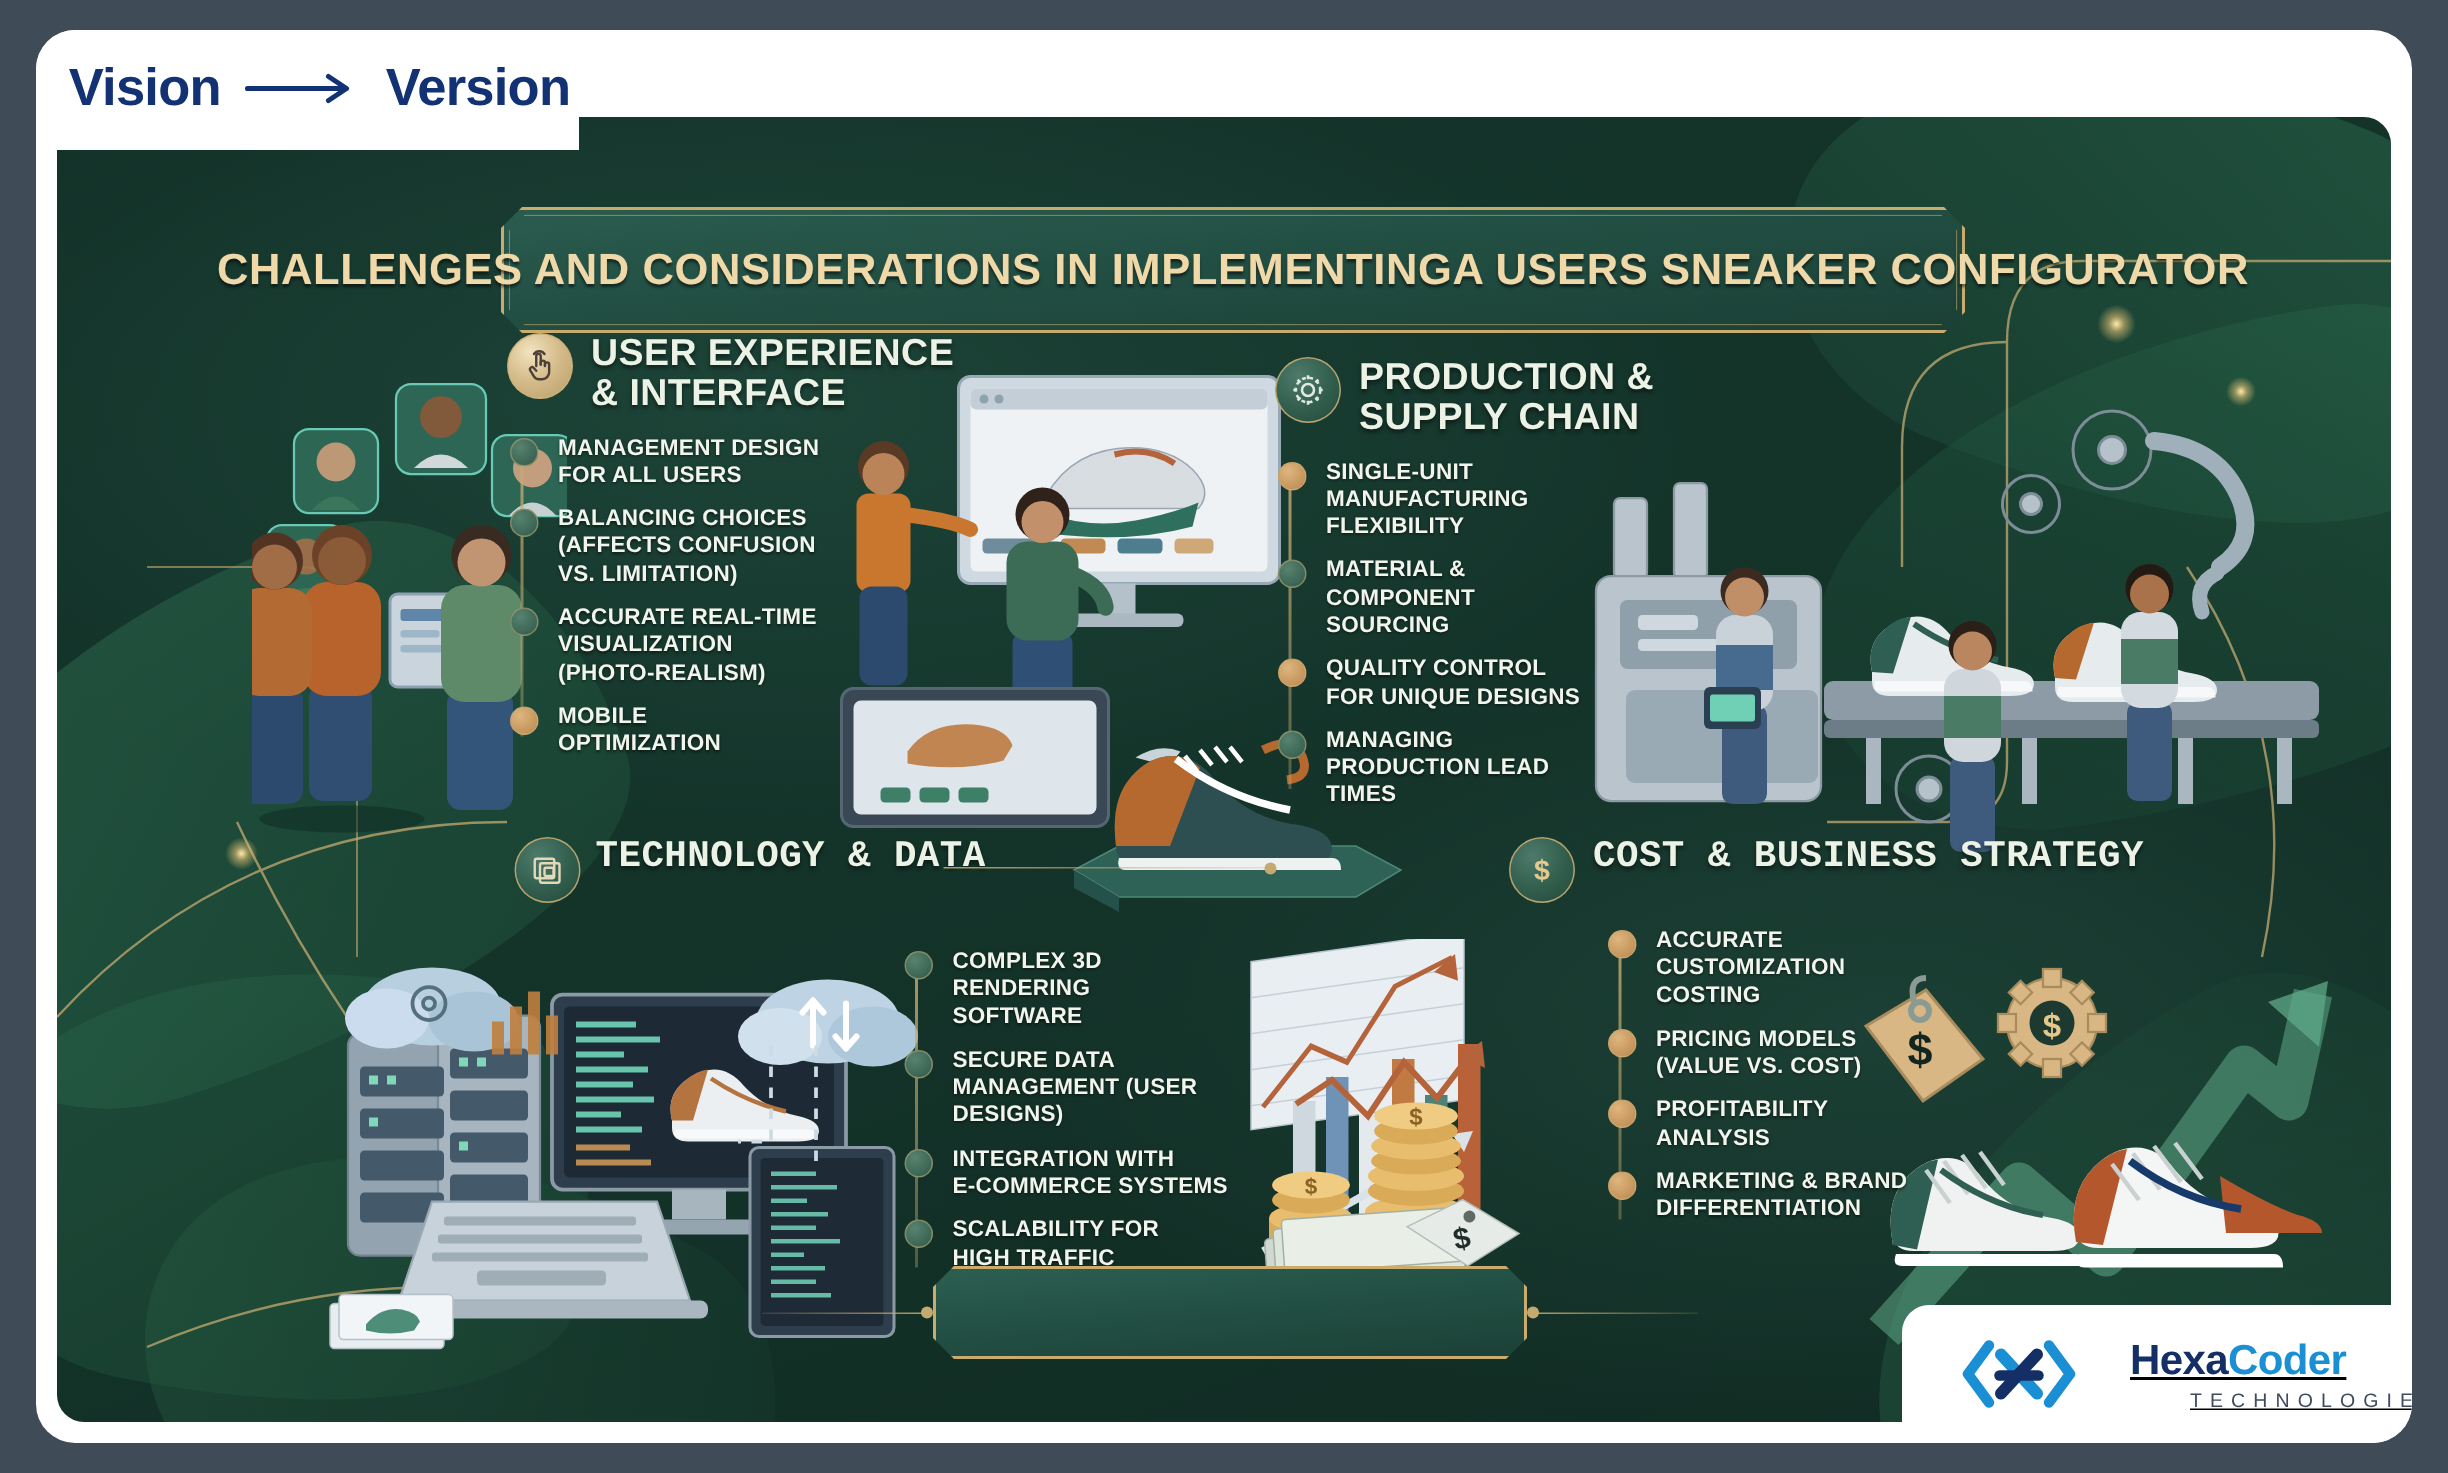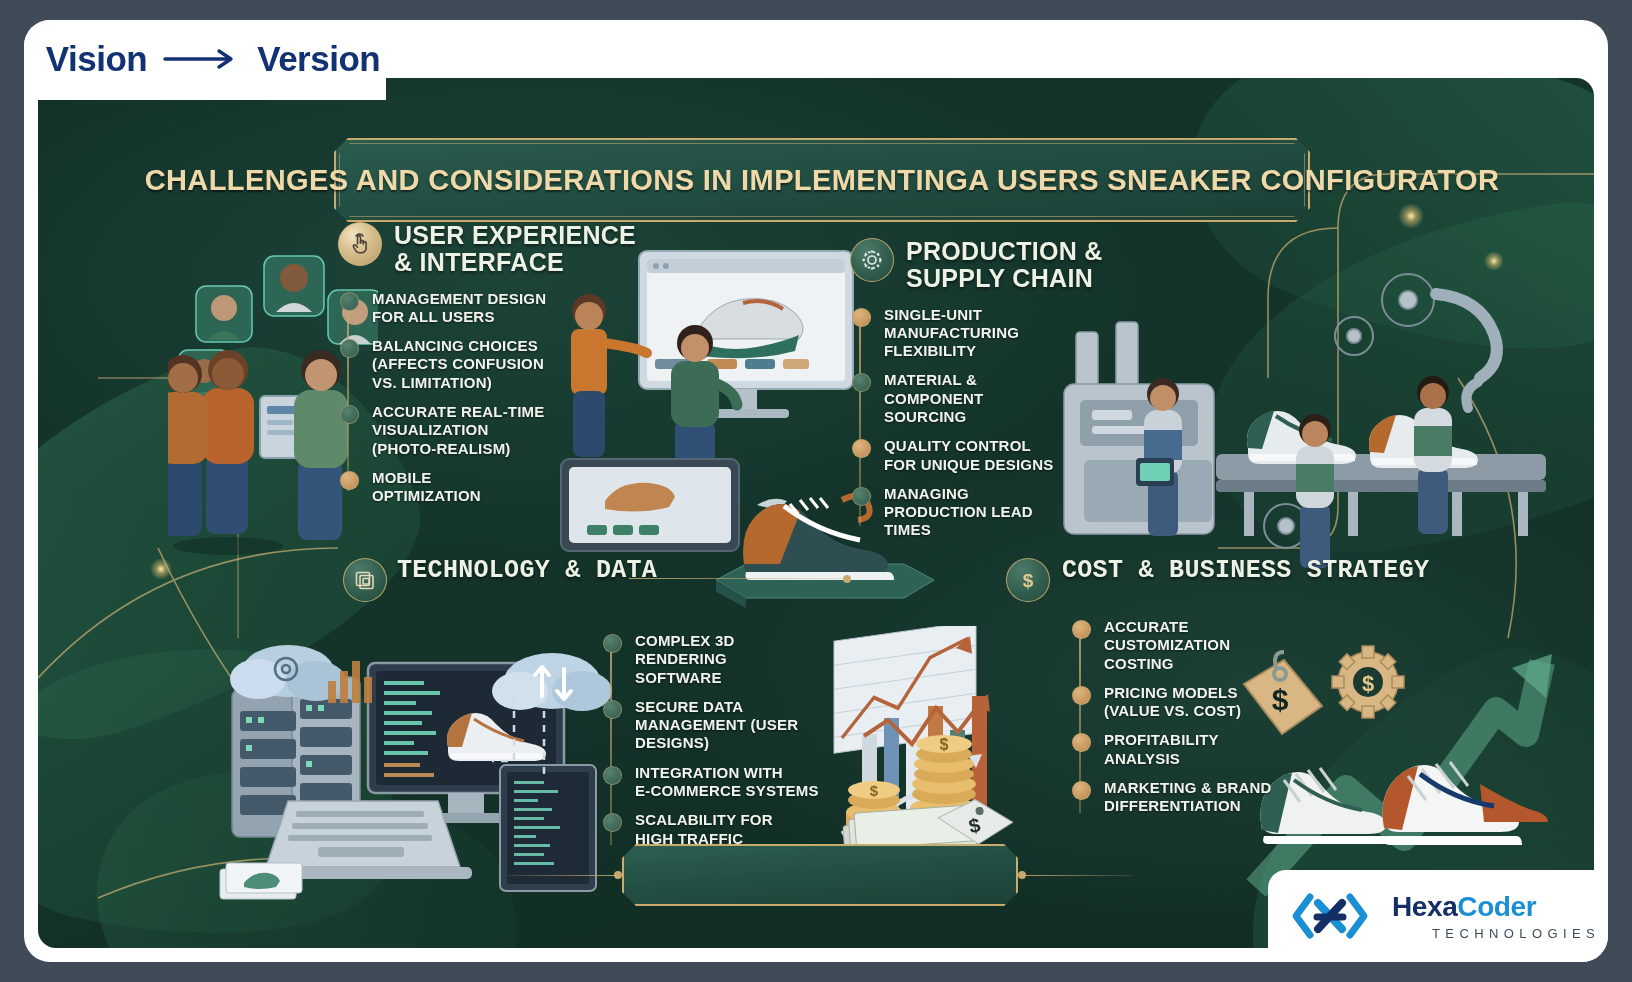--- a/index.html
+++ b/index.html
@@ -277,22 +277,23 @@
   
   .logo-card {
     position: absolute;
     right: 0; bottom: 0;
     width: 340px; height: 92px;
     background: #ffffff;
     border-radius: 18px 0 22px 0;
     z-index: 50;
     display: flex;
     align-items: center;
-    gap: 22px;
-    padding-left: 22px;
+    gap: 34px;
+    padding-left: 38px;
+    text-decoration: underline;
   }
   .logo-mark { width: 80px; height: 58px; flex: 0 0 auto; }
   .logo-text { display: flex; flex-direction: column; line-height: 1; }
   .logo-name { font-size: 28px; font-weight: 800; letter-spacing: -.4px; }
   .logo-name .a { color: #142f66; }
   .logo-name .b { color: #1b8fd4; }
   .logo-sub {
     font-size: 13px; letter-spacing: 5.4px;
     color: #3d4b5c; font-weight: 500; margin-top: 6px; margin-left: 40px;
   }

